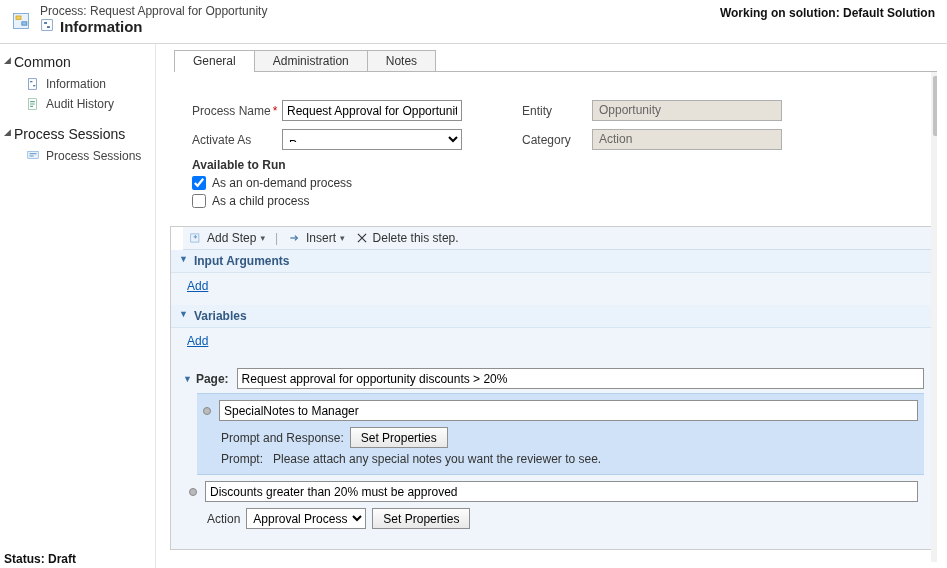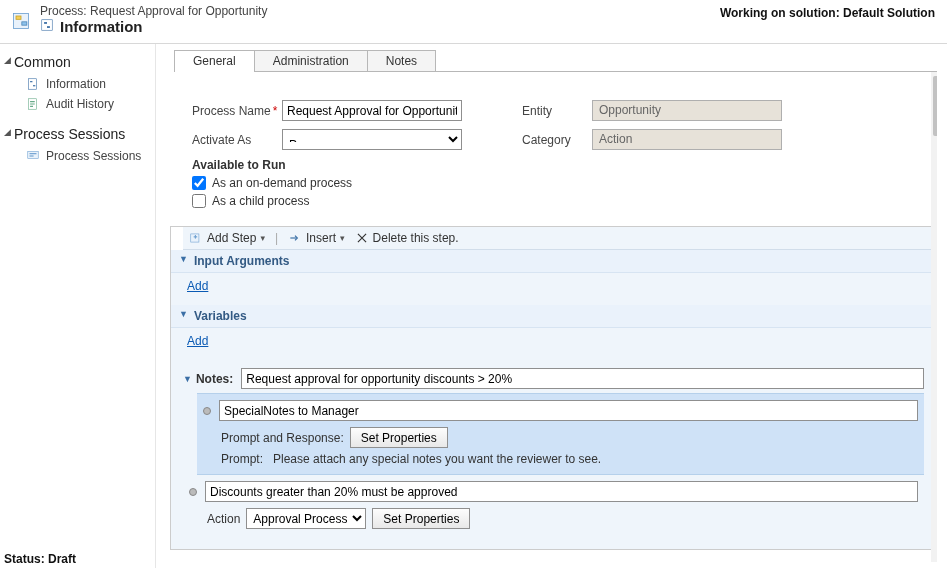--- a/index.html
+++ b/index.html
@@ -219,21 +219,21 @@
               <span class="tri2"></span>
               <span class="lab">Variables</span>
             </div>
             <div class="section-body">
               <span class="add">Add</span>
             </div>
 
             <div class="steps-area">
               <div class="page-head">
                 <span class="tri3"></span>
-                <span class="plab">Notes:</span>
+                <span class="plab">Page:</span>
                 <input class="page-desc-input" value="Request approval for opportunity discounts &gt; 20%" style="">
               </div>
 
               <div class="step-row">
                 <div class="step-line1">
                   <span class="bullet"></span>
                   <input class="step-name-input" value="SpecialNotes to Manager" style="">
                 </div>
                 <div class="step-sub">
                   <span>Prompt and Response:</span>

